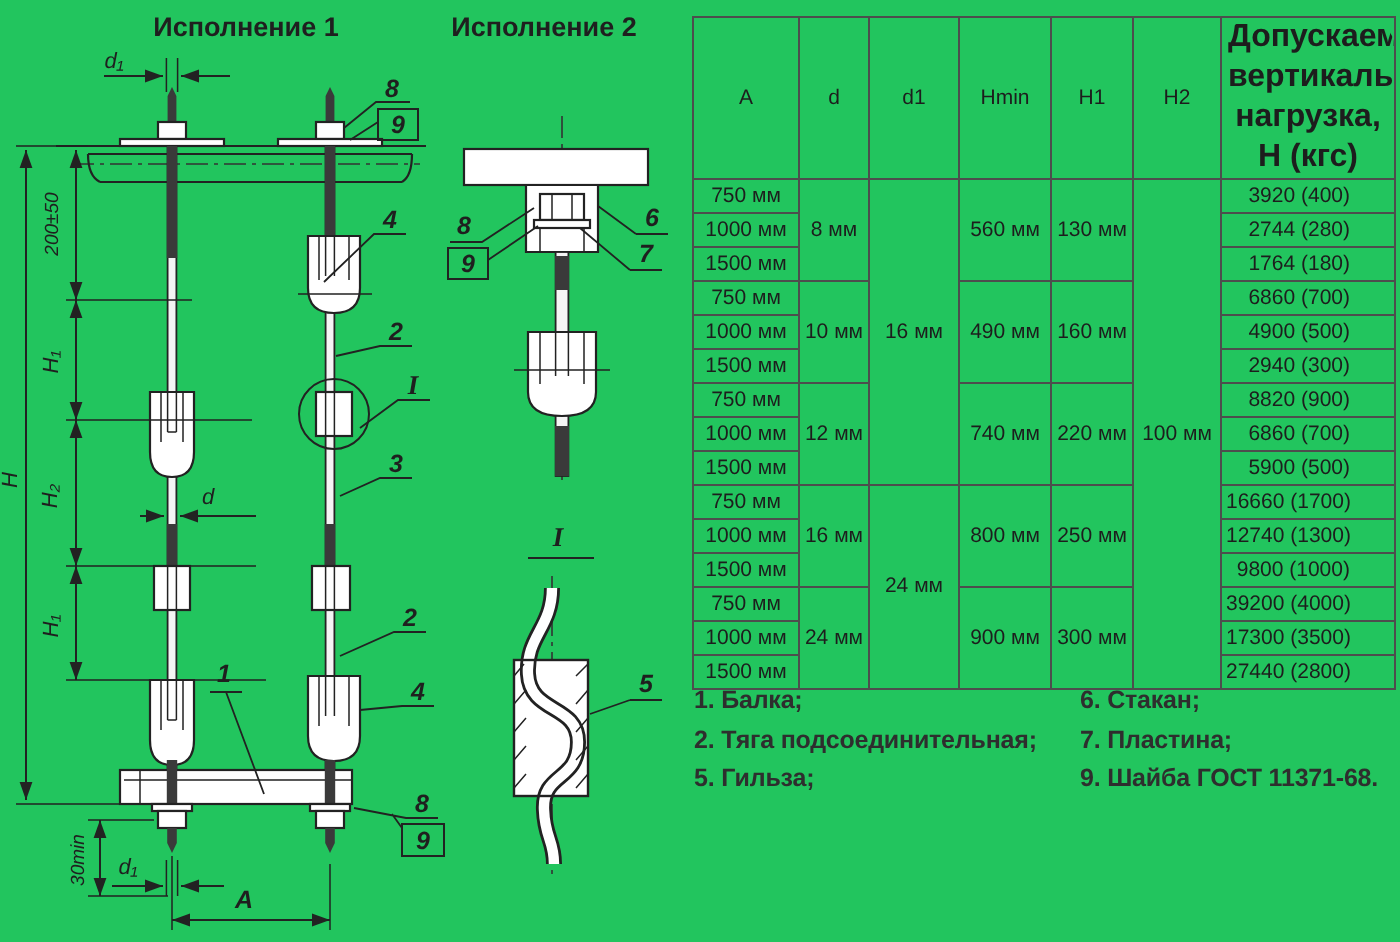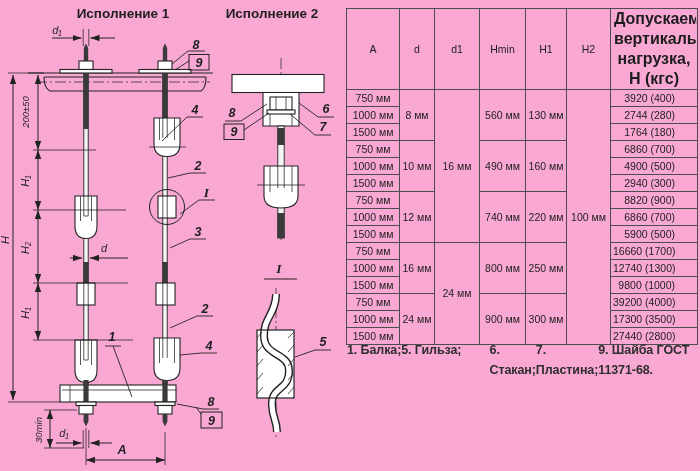--- a/index.html
+++ b/index.html
@@ -1,17 +1,17 @@
 <!DOCTYPE html>
 <html><head>
 <meta charset="utf-8">
 <style>
   html,body{margin:0;padding:0;}
   body{width:700px;height:471px;background:#fff;font-family:"Liberation Sans",sans-serif;position:relative;color:#1d1d1d;}
-  .page{position:absolute;inset:0;background:#f9a8d4;overflow:hidden;}
+  .page{position:absolute;inset:0;background:#22c55e;overflow:hidden;}
   svg text{fill:#1f1f1f;}
   .title{font-size:13.5px;font-weight:bold;}
   .dimtxt{font-size:11px;font-style:italic;}
   .dimsm{font-size:9.5px;font-style:italic;}
   .co{font-size:12.5px;font-style:italic;font-weight:bold;}
   .serifI{font-family:"Liberation Serif",serif;font-style:italic;font-weight:bold;font-size:13.5px;}
   .ln{stroke:#222;stroke-width:1.1;fill:none;}
   .thin{stroke:#222;stroke-width:0.75;fill:none;}
   .dim{stroke:#222;stroke-width:1;fill:none;}
   .cl{stroke:#333;stroke-width:0.8;fill:none;stroke-dasharray:11 3 2 3;}
@@ -23,21 +23,21 @@
   .tblwrap{position:absolute;left:346px;top:8px;}
   table.tbl{border-collapse:collapse;table-layout:fixed;width:351px;}
   .tbl th,.tbl td{border:1px solid #4d4d4d;font-size:10.5px;padding:0 2px;text-align:center;
     height:16px;line-height:1.15;white-space:nowrap;overflow:hidden;font-weight:normal;color:#1d1d1d;}
   .tbl thead th{height:56px;}
   th.h-load{font-weight:bold;font-size:16px;white-space:normal;padding:0 3px;line-height:1.25;border-radius:14px;}
   td.c-load{text-align:right;padding-right:22px;}
   
   .legend{position:absolute;left:347px;top:341px;display:flex;font-weight:bold;
     font-size:12.5px;color:#2e2e2e;letter-spacing:-0.1px;}
-  .legend .col{display:flex;flex-direction:row;line-height:19.5px;}
+  .legend .col{display:flex;flex-direction:column;line-height:19.5px;}
   .legend .col1{width:193px;}
 </style>
 </head>
 <body>
 
 <div class="page">
 
   <svg width="345" height="471" viewBox="0 0 345 471">
     <defs>
       <marker id="mE" orient="auto" markerUnits="userSpaceOnUse" markerWidth="11" markerHeight="8" refX="9" refY="4">
@@ -329,20 +329,21 @@
           <td class="c-load">27440 (2800)</td>
         </tr>
       </tbody>
     </table>
   </div>
 
   
   <div class="legend">
     <div class="col col1">
       <span>1. Балка;</span>
+      <span>2. Тяга подсоединительная;</span>
       <span>5. Гильза;</span>
     </div>
     <div class="col">
       <span>6. Стакан;</span>
       <span>7. Пластина;</span>
       <span>9. Шайба ГОСТ 11371-68.</span>
     </div>
   </div>
 
 </div>

